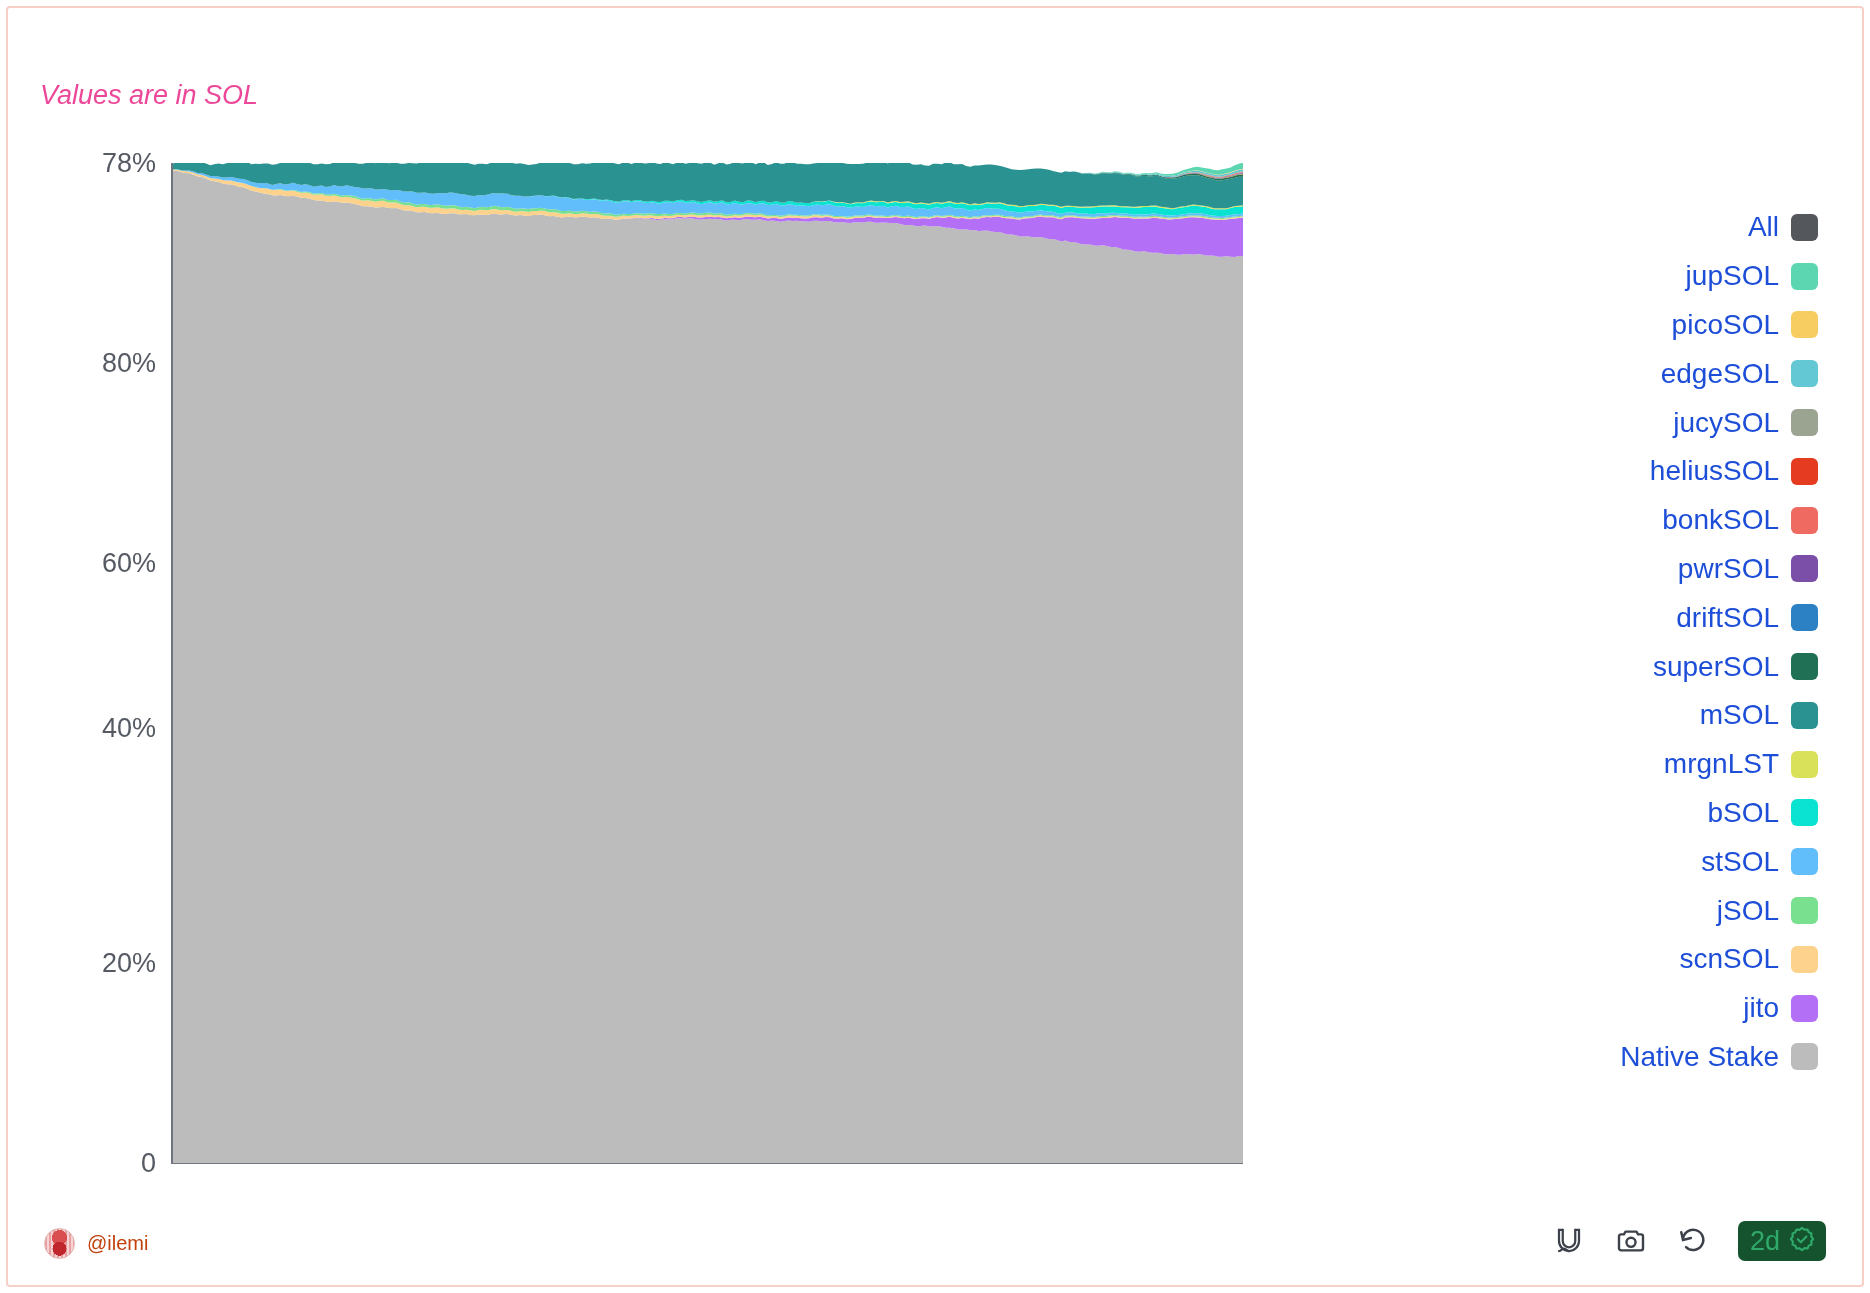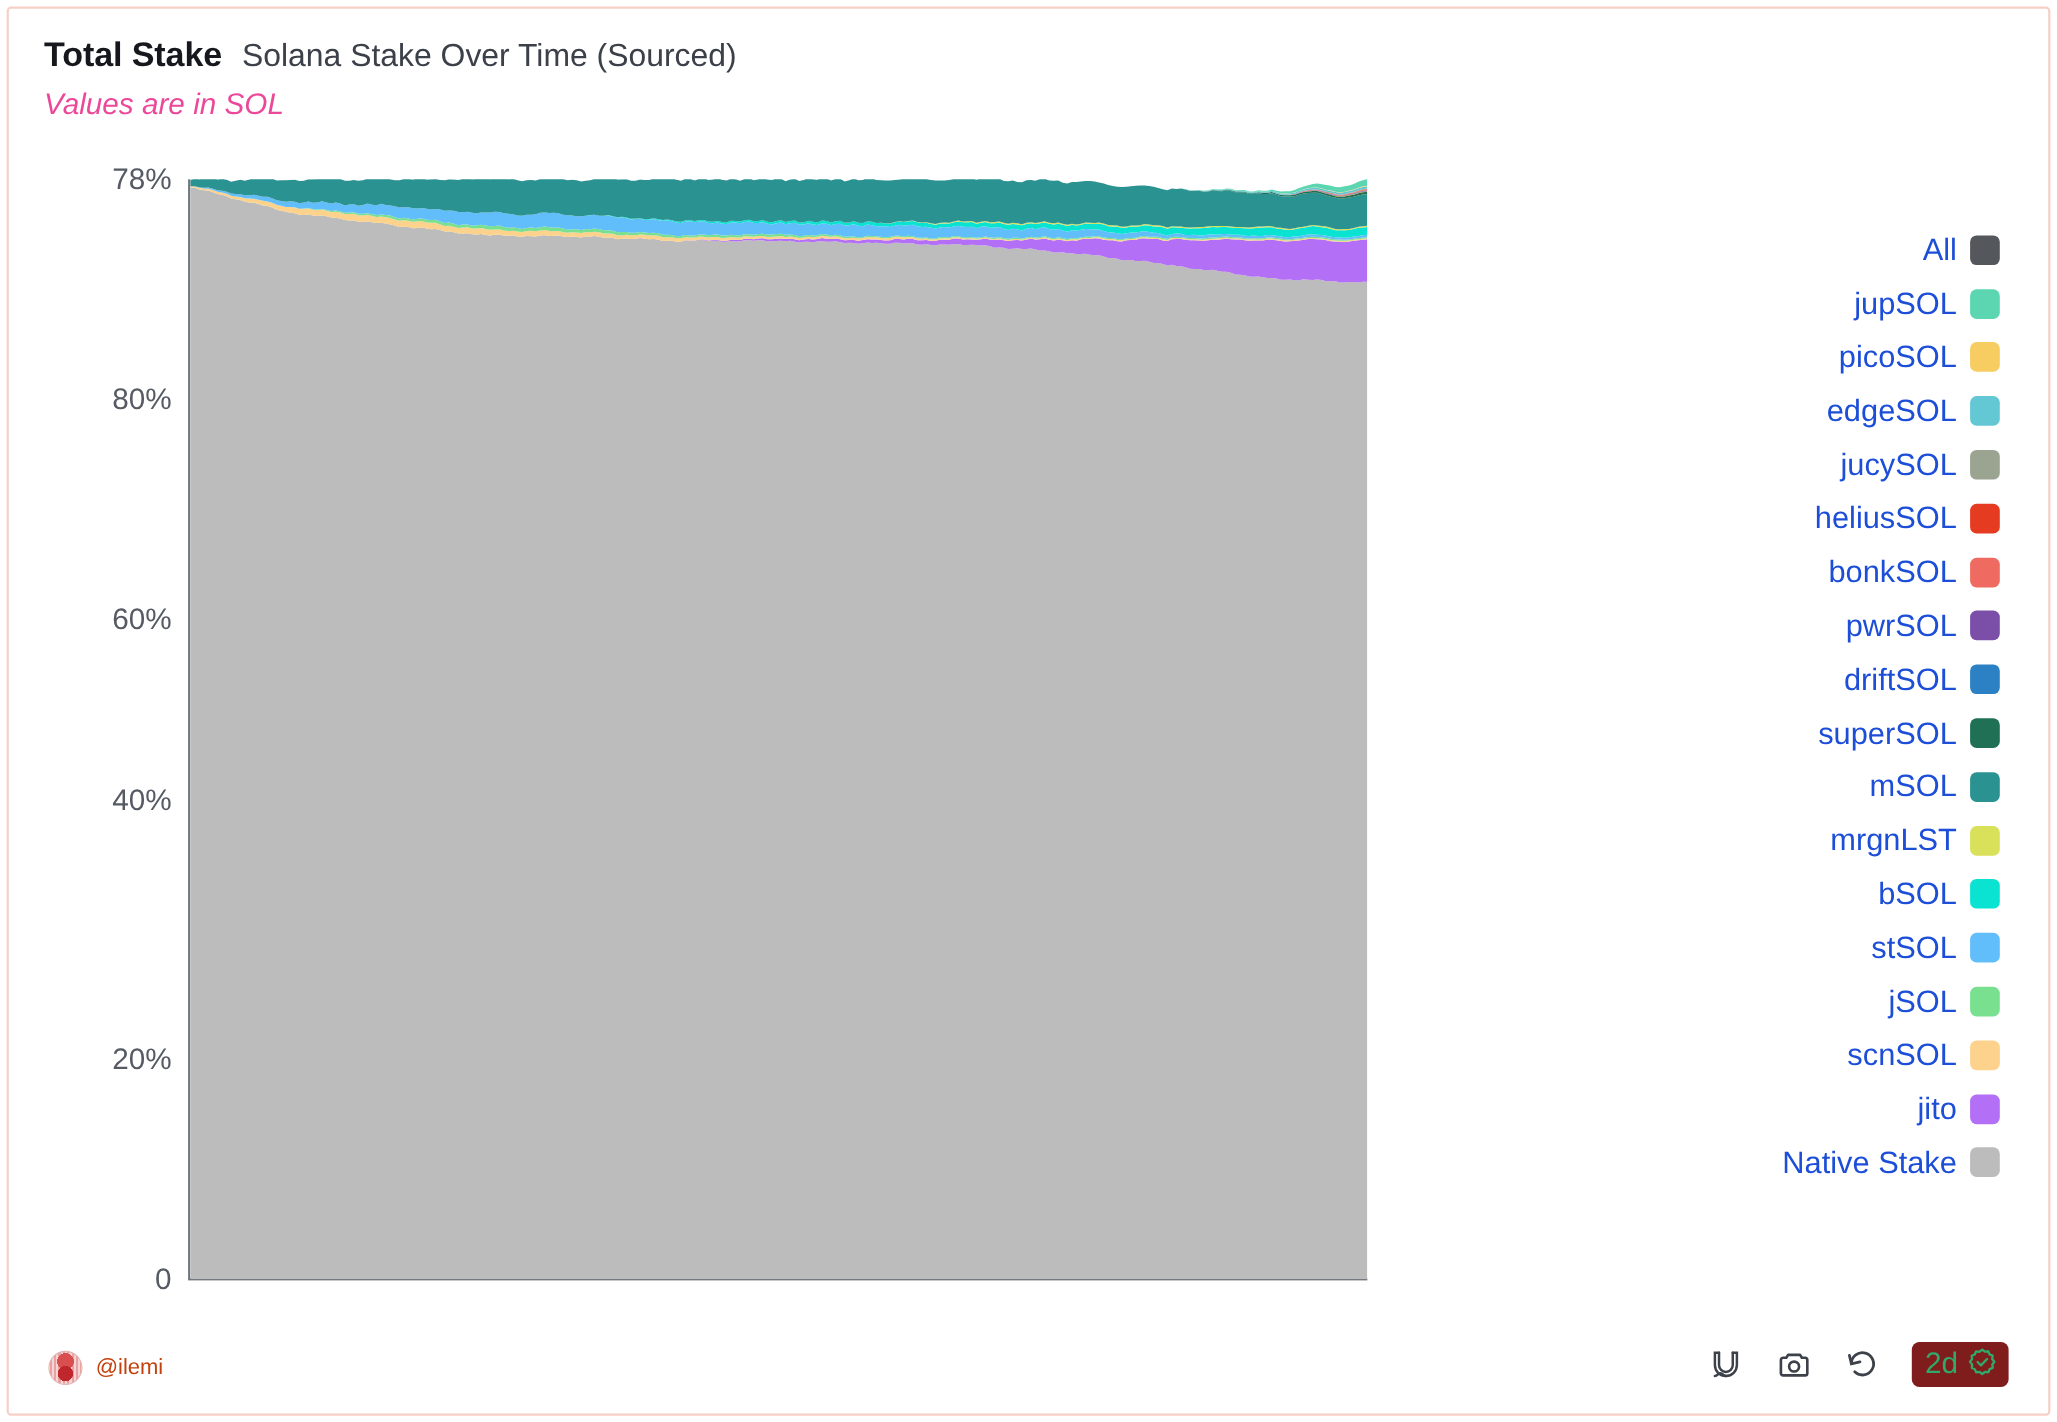--- a/index.html
+++ b/index.html
@@ -185,42 +185,38 @@
     width: 34px;
     height: 34px;
     display: flex;
     align-items: center;
     justify-content: center;
     cursor: pointer;
   }
   .tool-icon svg { display: block; }
   .badge-2d {
     display: flex;
-    align-items: flex-start;
+    align-items: center;
     gap: 8px;
-    background: #7f1d1d;
+    background: #14532d;
     border-radius: 7px;
     padding: 4px 10px 4px 12px;
     cursor: pointer;
   }
   .badge-2d-text {
     font-size: 27px;
     color: #2faa6a;
   }
 </style>
 </head>
 <body>
 
 <div id="root">
   <div class="card">
 
-    <div class="header">
-      <span class="title-main">Total Stake</span>
-      <span class="title-sub">Solana Stake Over Time (Sourced)</span>
-    </div>
     <div class="subtitle">Values are in SOL</div>
 
     <div class="plot-wrap">
       <div class="yaxis-labels" id="yaxis-labels">
           <div class="ytick" style="top: 25px;">78%</div>
           <div class="ytick" style="top: 225px;">80%</div>
           <div class="ytick" style="top: 425px;">60%</div>
           <div class="ytick" style="top: 590px;">40%</div>
           <div class="ytick" style="top: 825px;">20%</div>
           <div class="ytick" style="top: 1025px;">0</div>

